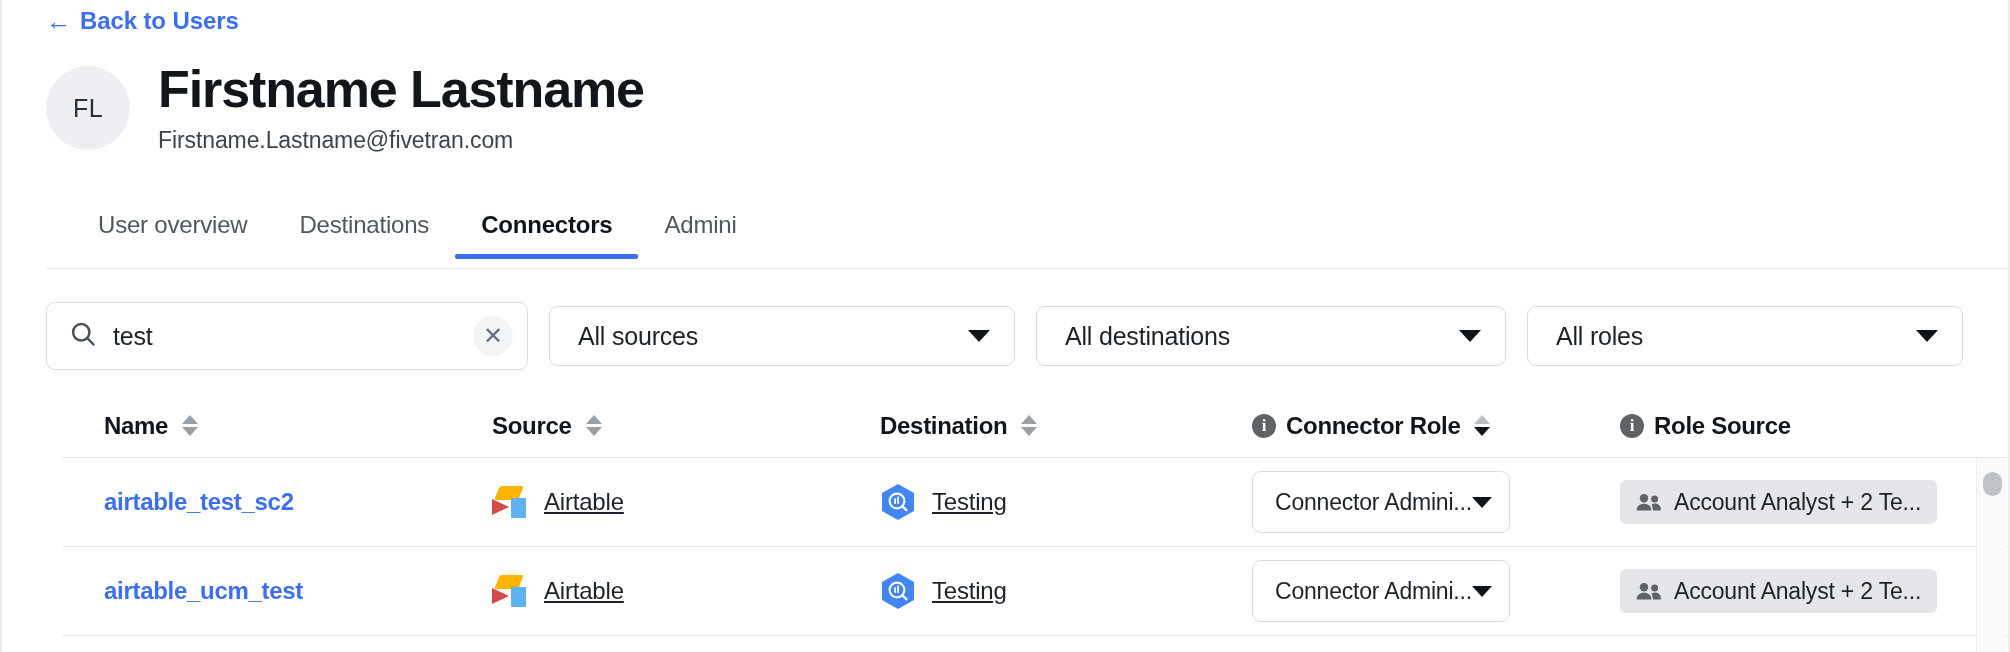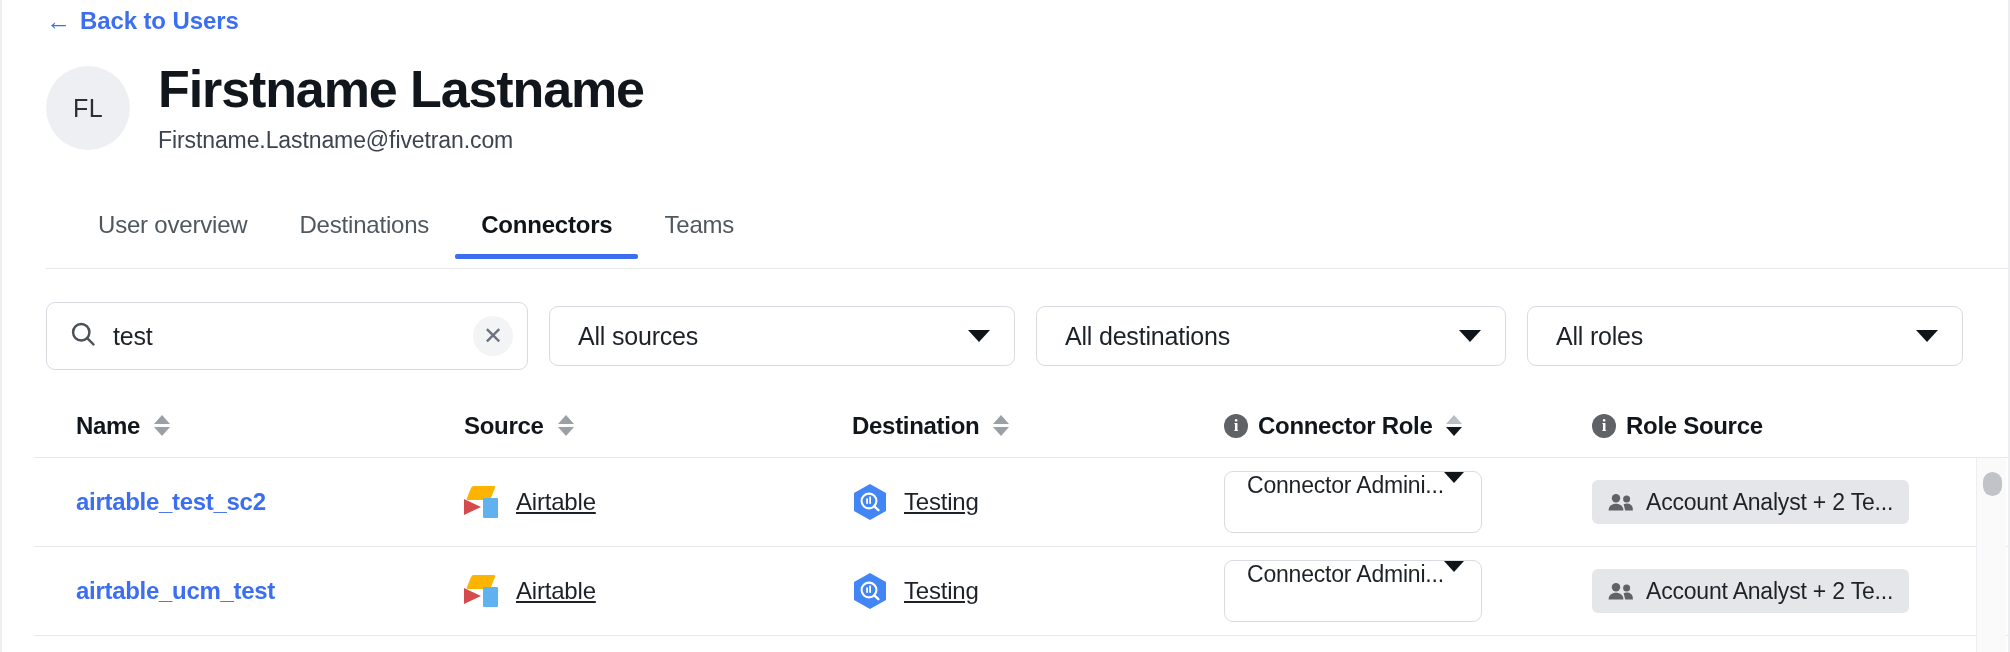--- a/index.html
+++ b/index.html
@@ -98,21 +98,21 @@
   .sel-roles { width: 436px; }
   .select-label { font-size: 25px; color: #1d2228; letter-spacing: -0.2px; }
   .caret {
     width: 0; height: 0;
     border-left: 11px solid transparent;
     border-right: 11px solid transparent;
     border-top: 12px solid #0f1419;
   }
 
   
-  .table { position: absolute; left: 32px; top: 394px; right: 0; }
+  .table { position: absolute; left: 60px; top: 394px; right: 0; }
   .trow {
     display: flex; align-items: center;
     border-bottom: 1px solid #e6e8eb;
     padding-left: 42px;
   }
   .thead { height: 64px; }
   .tbody-row { height: 89px; }
   .c-name { width: 388px; }
   .c-source { width: 388px; }
   .c-dest { width: 372px; }
@@ -173,21 +173,21 @@
 
   
   .bq-icon {
     width: 36px; height: 38px; flex: 0 0 auto;
     display: flex; align-items: center; justify-content: center;
   }
 
   .role-select {
     width: 258px; height: 62px;
     border: 1px solid #d8dbe0; border-radius: 9px; background: #fff;
-    display: flex; justify-content: space-between;
+    display: flex; align-items: center; justify-content: space-between;
     padding: 0 17px 0 22px; cursor: pointer;
   }
   .role-select .select-label { font-size: 23px; color: #1d2228; }
   .role-select .caret {
     border-left-width: 10px; border-right-width: 10px; border-top-width: 11px;
   }
 
   .role-badge {
     display: inline-flex; align-items: center; gap: 12px;
     background: #e4e6e9; border-radius: 6px;
@@ -225,21 +225,21 @@
     <div>
       <div class="user-name">Firstname Lastname</div>
       <div class="user-email">Firstname.Lastname@fivetran.com</div>
     </div>
   </div>
 
   <div class="tabs">
     <div class="tab">User overview</div>
     <div class="tab">Destinations</div>
     <div class="tab active">Connectors</div>
-    <div class="tab">Teams</div>
+    <div class="tab">Admini</div>
   </div>
   <div class="tabs-rule"></div>
 
   <div class="filters">
 
     <div class="search-box">
       <span>
         <svg width="28" height="28" viewBox="0 0 24 24" fill="none" stroke="#4b5159" stroke-width="2.1" stroke-linecap="round">
           <circle cx="10.5" cy="10.5" r="7"></circle>
             <line x1="15.6" y1="15.6" x2="21" y2="21"></line>

